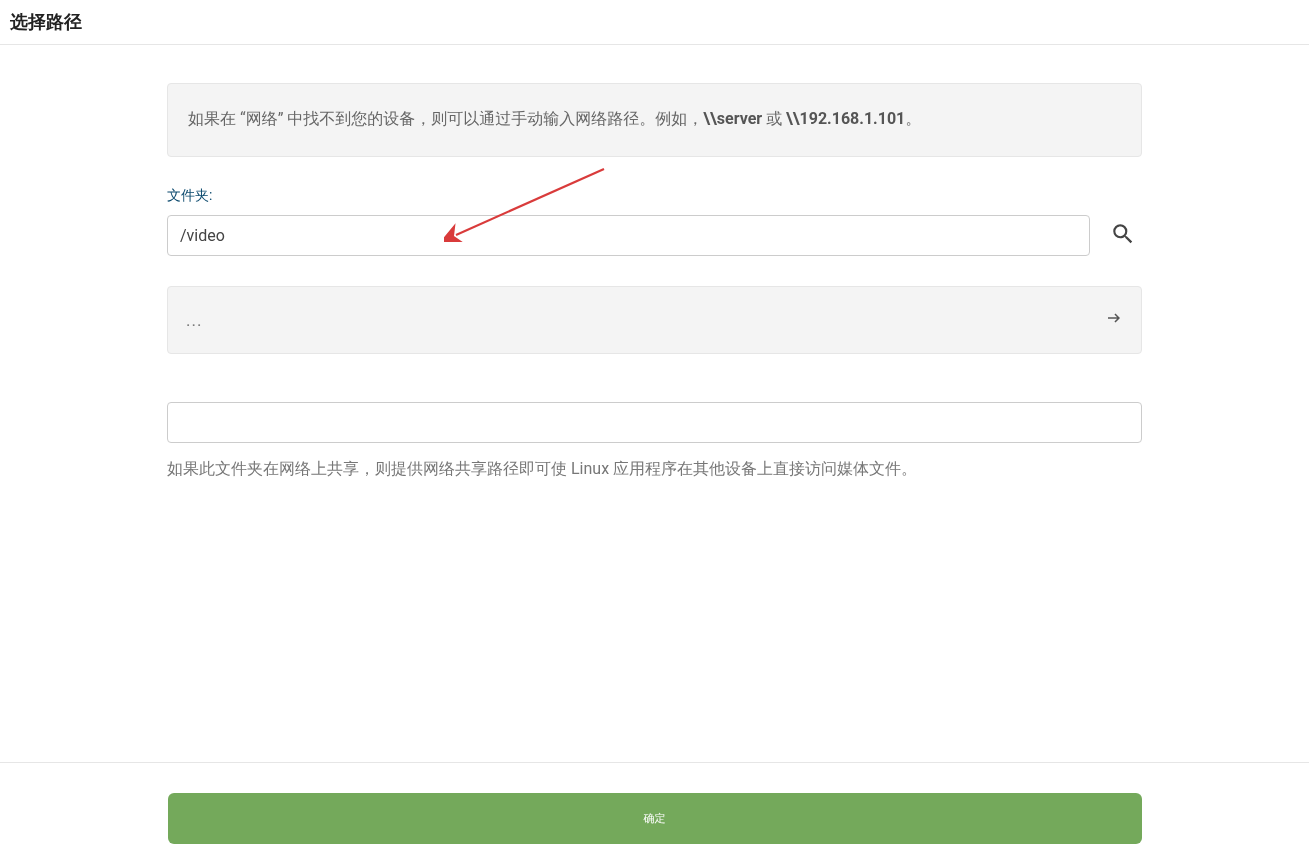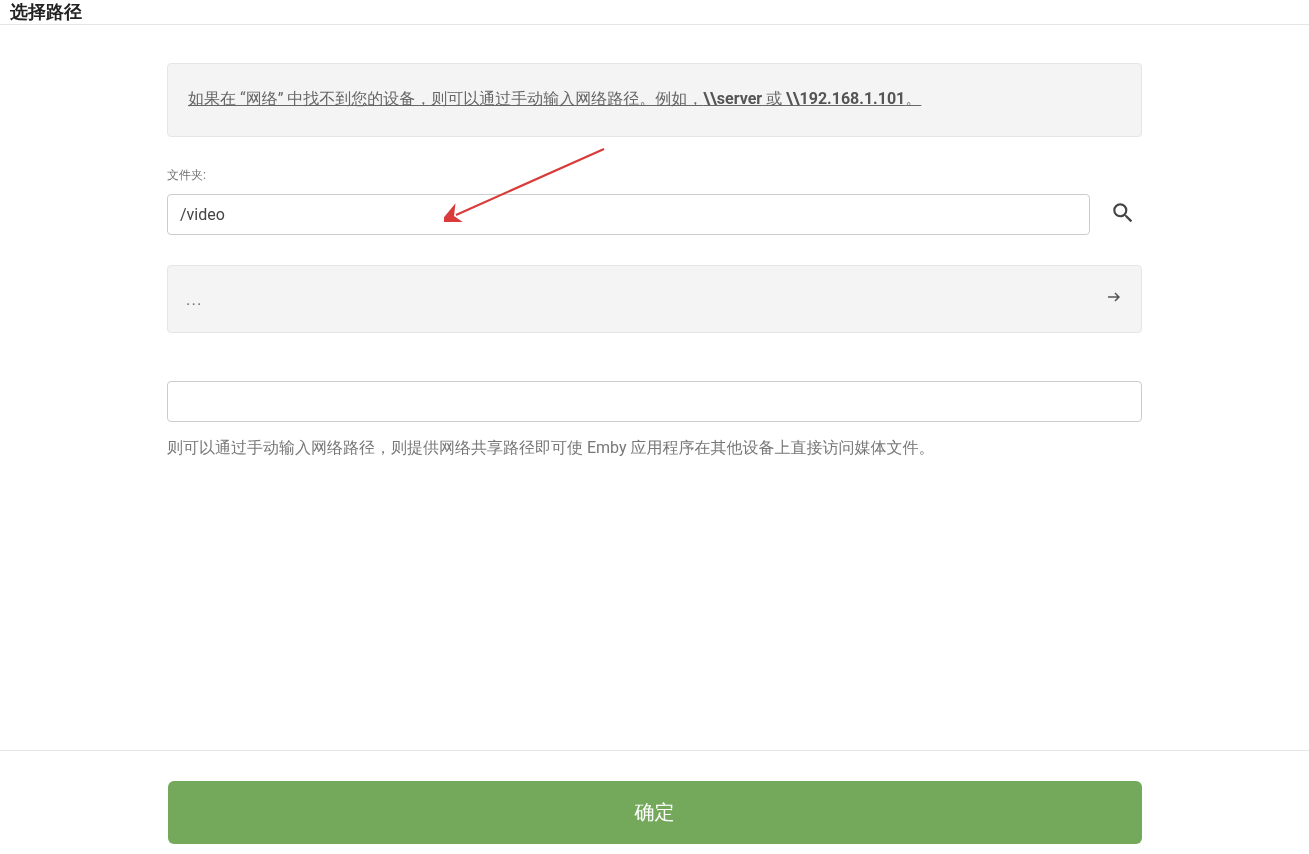--- a/index.html
+++ b/index.html
@@ -7,21 +7,21 @@
       margin: 0;
       padding: 0;
     }
     body {
       font-family: -apple-system, BlinkMacSystemFont, "Segoe UI", "Microsoft YaHei", "PingFang SC", Roboto, Helvetica, Arial, sans-serif;
       background: #fff;
       color: #333;
       font-size: 16px;
     }
     .header {
-      padding: 0 10px;
+      padding: 10px 10px;
       border-bottom: 1px solid #e6e6e6;
     }
     .header-title {
       font-size: 18px;
       font-weight: 700;
       color: #222;
     }
     .container {
       max-width: 975px;
       margin: 0 auto;
@@ -32,37 +32,36 @@
       border: 1px solid #e6e6e6;
       border-radius: 4px;
       padding: 20px 20px;
       color: #666;
       font-size: 16px;
       line-height: 1.85;
       margin-bottom: 30px;
     }
     .info-box p {
       margin-bottom: 20px;
-      text-decoration: underline;
     }
     .info-box p:last-child {
       margin-bottom: 2px;
     }
     .info-box b {
       color: #555;
       font-weight: 700;
     }
     .field-group {
       margin-bottom: 28px;
       position: relative;
     }
     .field-label {
       display: block;
-      font-size: 12px;
-      color: #737373;
+      font-size: 14px;
+      color: #0c4a6e;
       margin-bottom: 10px;
     }
     .folder-row {
       display: flex;
       align-items: center;
       gap: 14px;
     }
     .text-input {
       width: 100%;
       padding: 10px 12px;
@@ -131,21 +130,21 @@
     }
     .footer-inner {
       max-width: 1010px;
       margin: 0 auto;
       padding: 0 18px;
     }
     .ok-button {
       width: 100%;
       background: #74a95b;
       color: #fff;
-      font-size: 20px;
+      font-size: 11px;
       border: none;
       border-radius: 6px;
       padding: 18px 0;
       cursor: pointer;
       text-align: center;
       font-family: inherit;
     }
     .arrow-annotation {
       position: absolute;
       pointer-events: none;
@@ -206,21 +205,21 @@
     <span class="browse-label">...</span>
     <span class="browse-arrow">
       <svg viewBox="0 0 24 24">
           <path d="M4 11h12.17l-3.58-3.59L14 6l6 6-6 6-1.41-1.41L16.17 13H4z"></path>
         </svg>
     </span>
   </div>
 
   <div class="field-group">
     <input type="text" class="text-input" value="" style="">
-    <div class="hint-text">则可以通过手动输入网络路径，则提供网络共享路径即可使 Emby 应用程序在其他设备上直接访问媒体文件。</div>
+    <div class="hint-text">如果此文件夹在网络上共享，则提供网络共享路径即可使 Linux 应用程序在其他设备上直接访问媒体文件。</div>
   </div>
 
 </div>
 
 <div class="footer">
   <div class="footer-inner">
     <button class="ok-button">确定</button>
   </div>
 </div>
 

